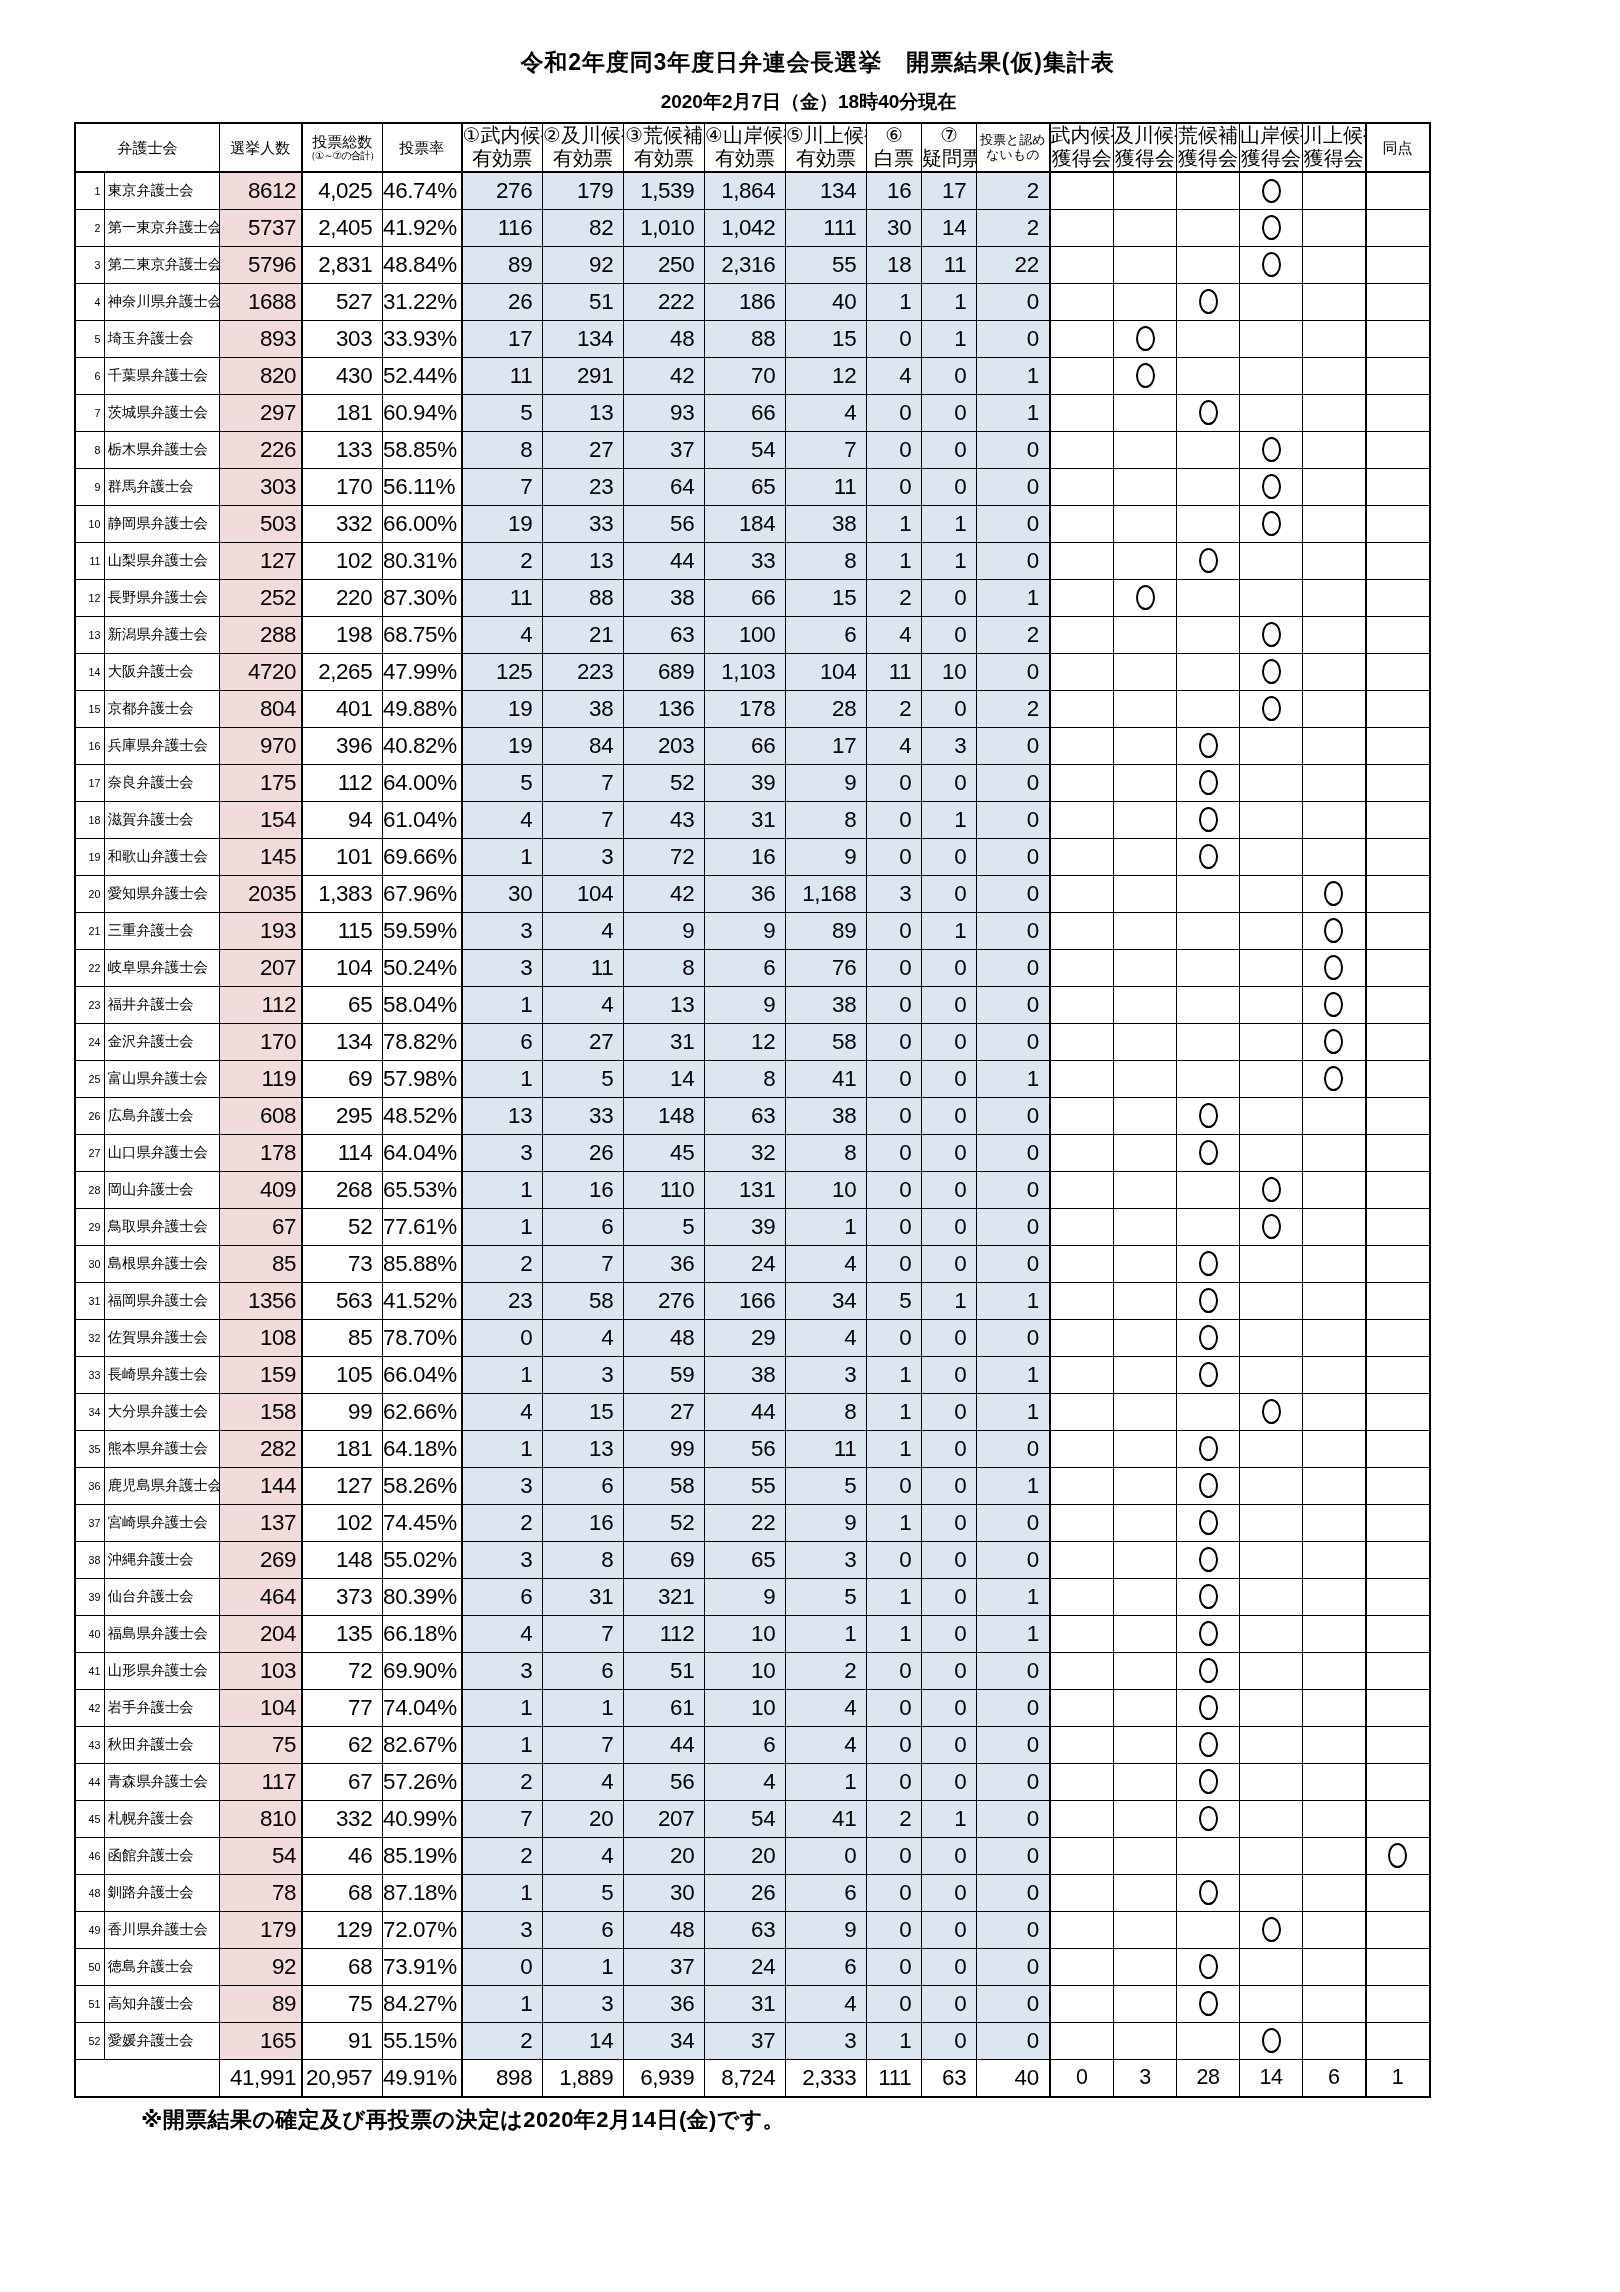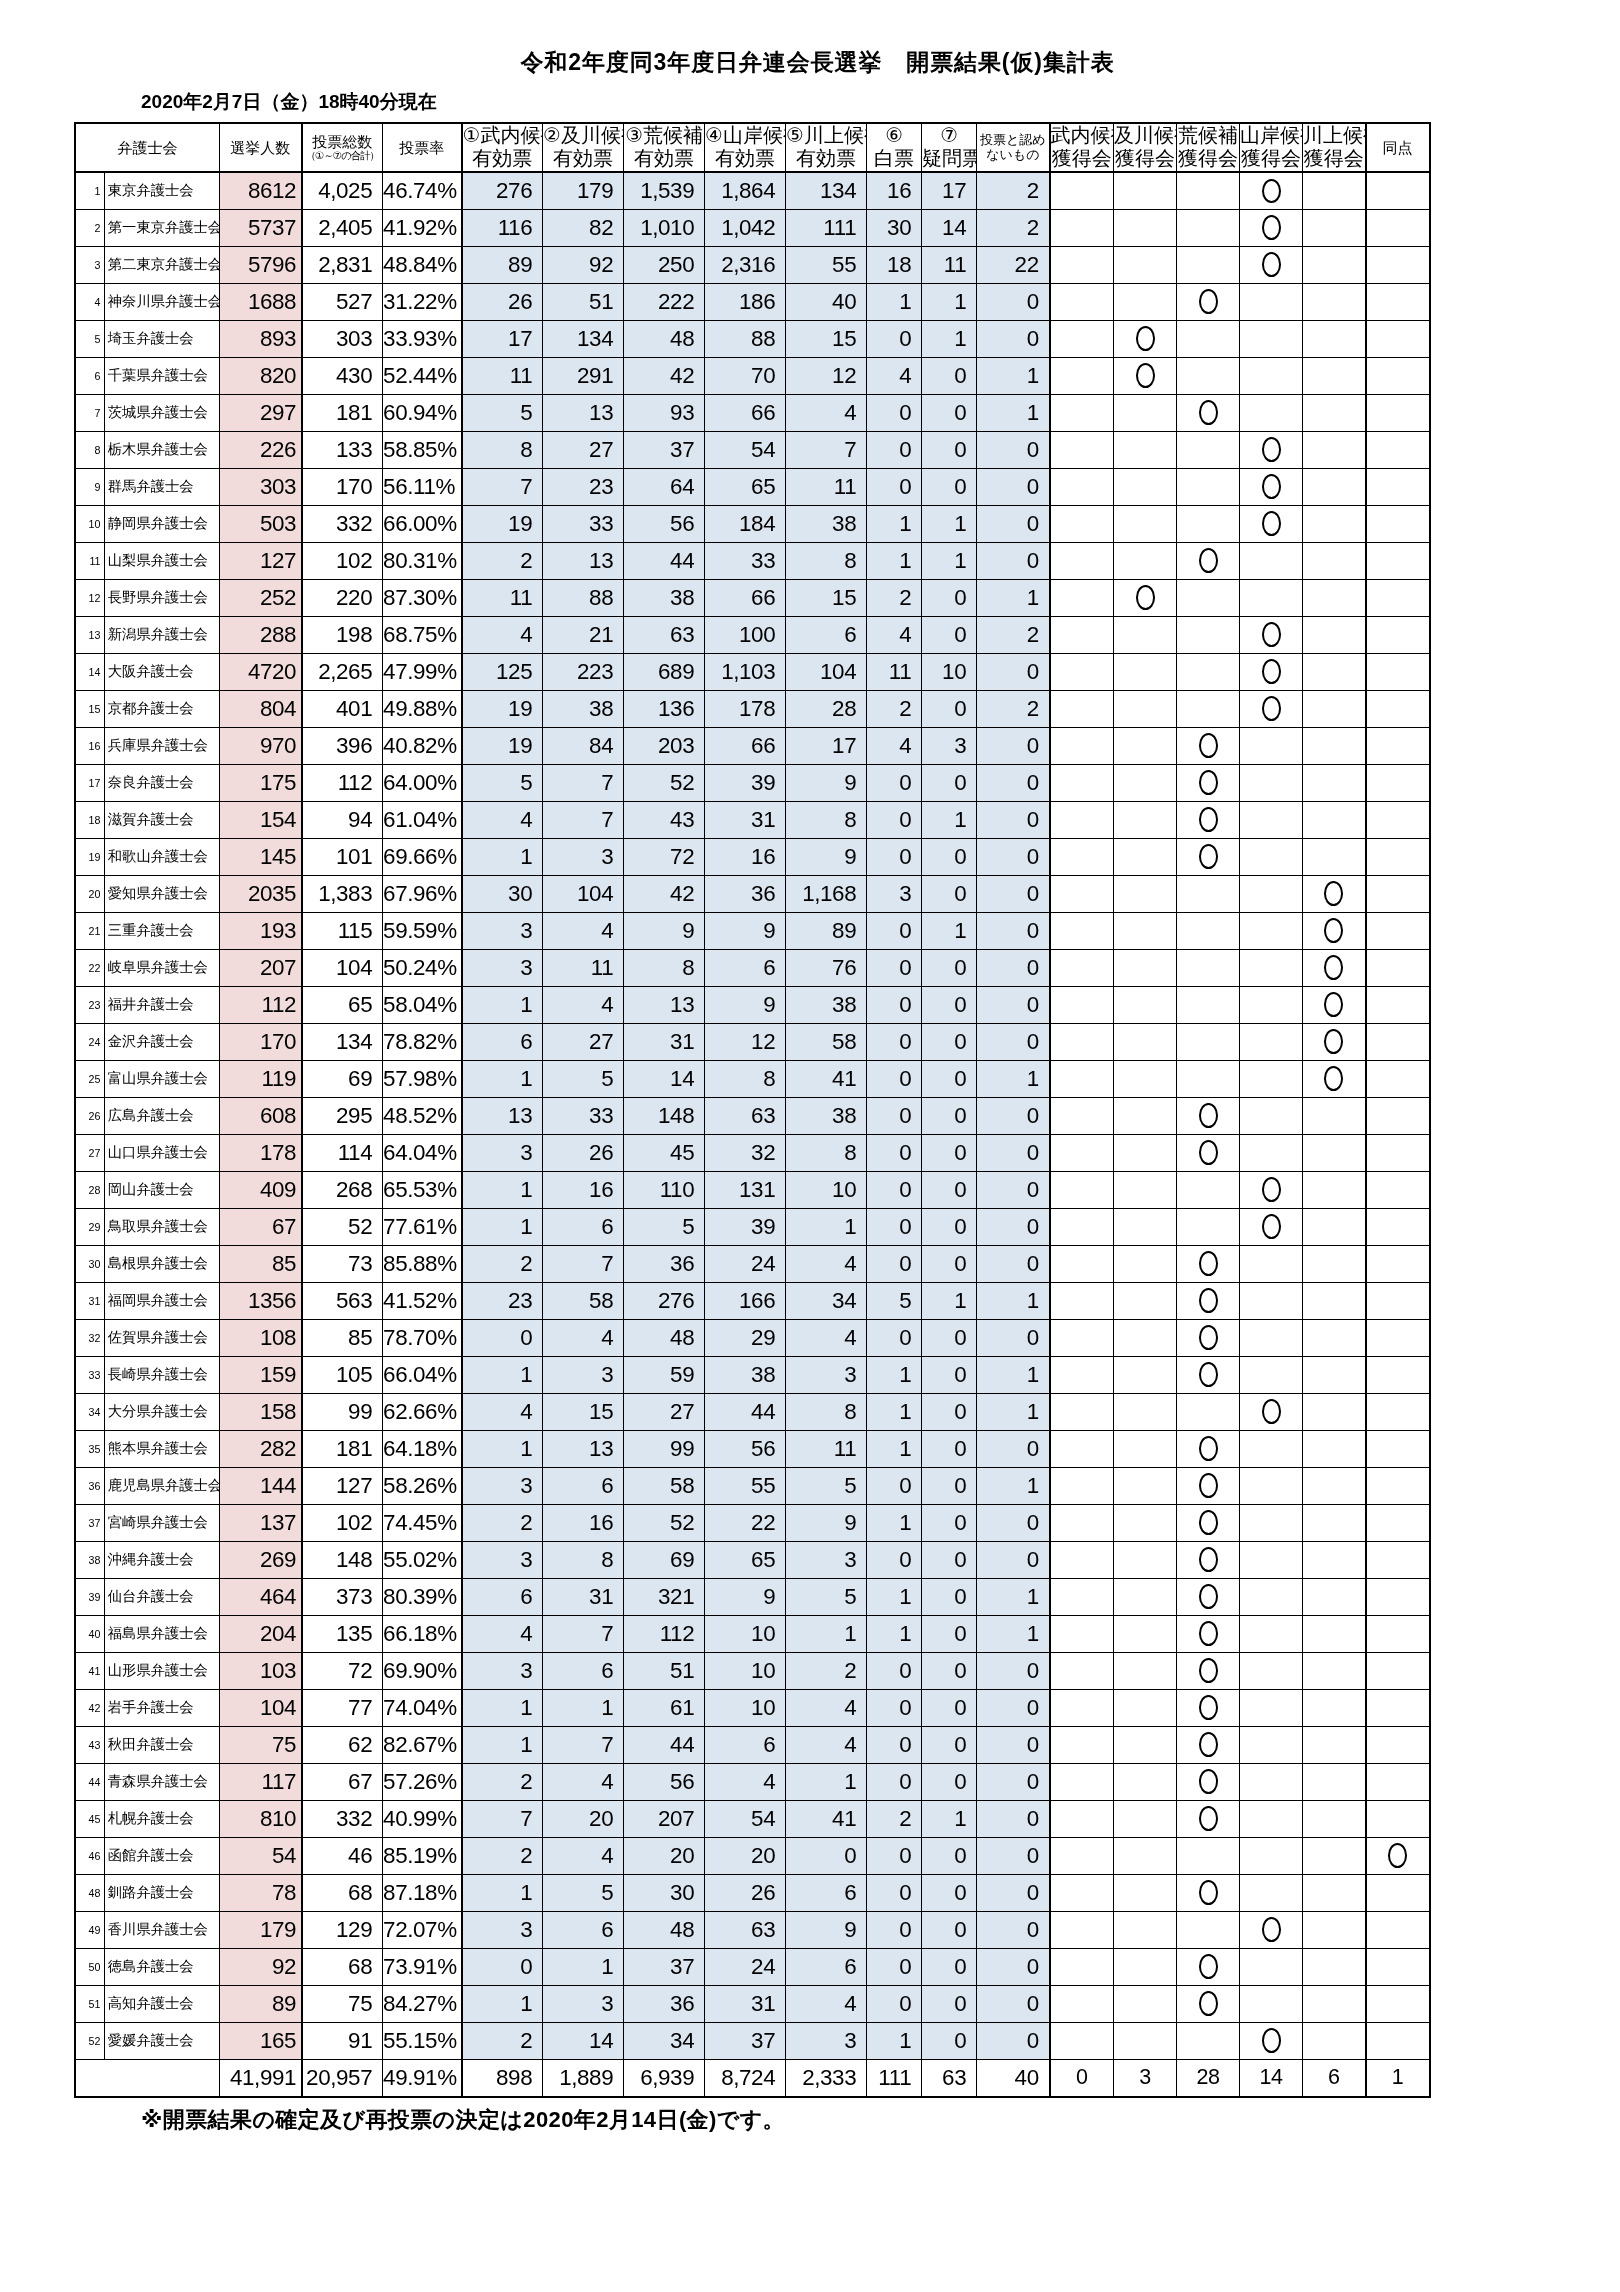--- a/index.html
+++ b/index.html
@@ -7,21 +7,21 @@
     width:1620px;height:2293px;
     font-family:"Liberation Sans","DejaVu Sans",sans-serif;
     color:#000;
   }
   .title{
     margin:47px 0 0 141px;width:1353px;
     text-align:center;font-size:23px;font-weight:bold;letter-spacing:0.9px;
   }
   .datestamp{
     margin:10.7px 0 7.2px 141px;width:1353px;box-sizing:border-box;
-    text-align:left;font-size:19px;font-weight:bold;padding-right:18px;
+    text-align:center;font-size:19px;font-weight:bold;padding-right:18px;
   }
   table{
     border-collapse:collapse;table-layout:fixed;
     margin-left:74px;width:1353px;
     border:2.7px solid #000;
   }
   th,td{
     border:1.8px solid #000;
     overflow:hidden;white-space:nowrap;
     padding:0;

